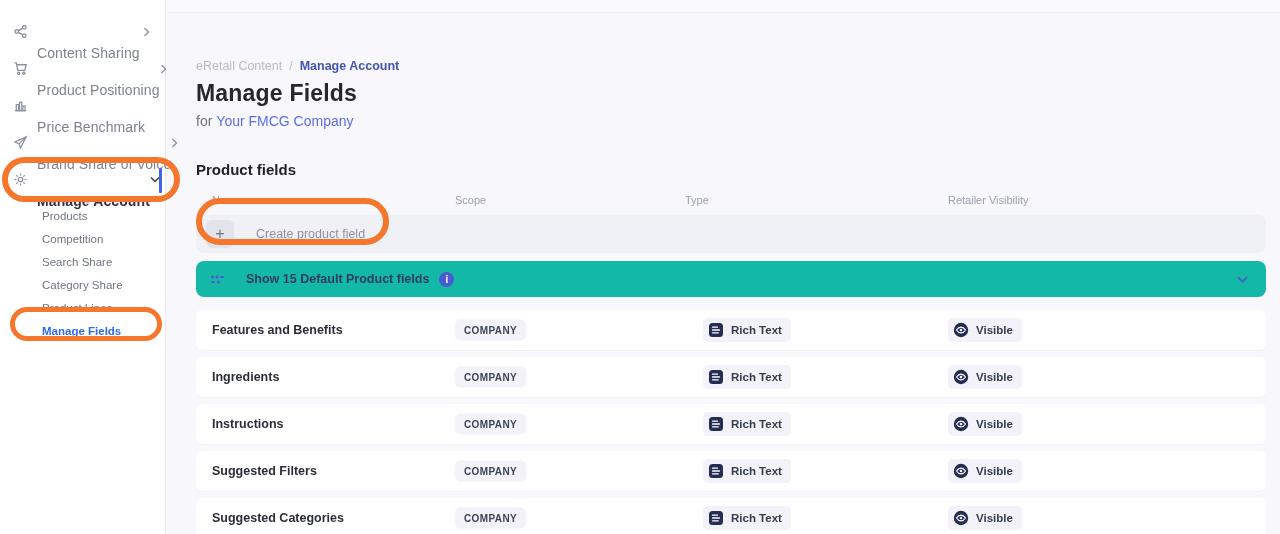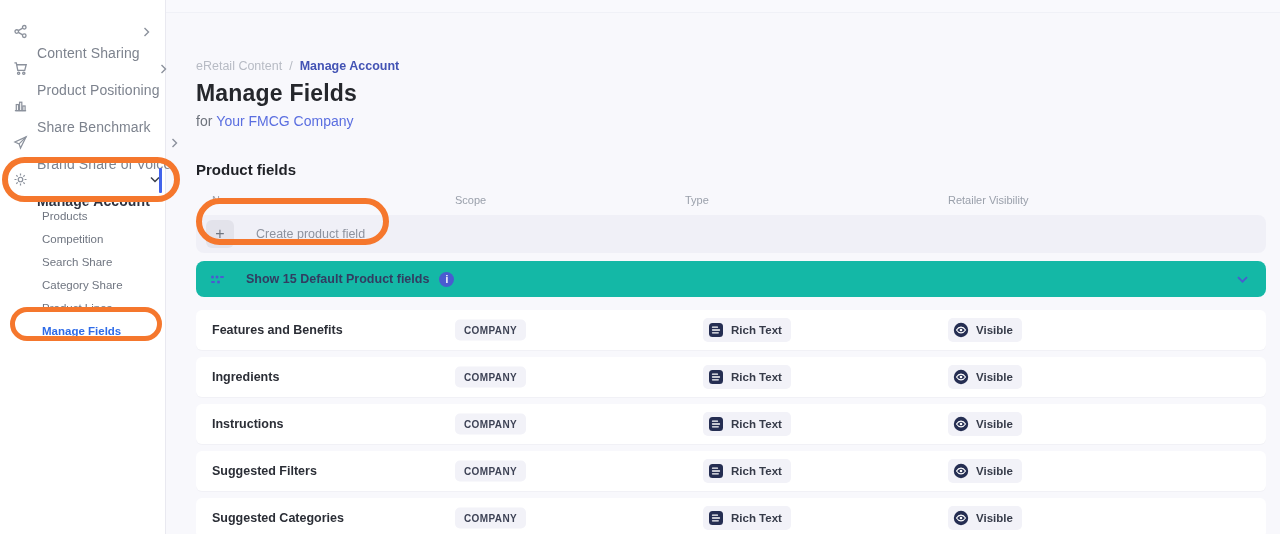--- a/index.html
+++ b/index.html
@@ -153,21 +153,21 @@
 
     <div class="nav-item">
       <span class="nav-icon">
         <svg width="15" height="15" viewBox="0 0 16 16" fill="none" stroke="#8b919c" stroke-width="1.3">
           <path d="M2 13.5h12"></path>
             <rect x="3.5" y="7" width="2.4" height="6.5"></rect>
             <rect x="7" y="4.5" width="2.4" height="9"></rect>
             <rect x="10.5" y="8.5" width="2.4" height="5"></rect>
         </svg>
       </span>
-      <span class="nav-label">Share Benchmark</span>
+      <span class="nav-label">Price Benchmark</span>
     </div>
 
     <div class="nav-item">
       <span class="nav-icon">
         <svg width="15" height="15" viewBox="0 0 16 16" fill="none" stroke="#8b919c" stroke-width="1.3">
           <path d="M14 2L2 7.5l4.5 2L8 14l6-12z"></path>
             <path d="M6.5 9.5L14 2"></path>
         </svg>
       </span>
       <span class="nav-label">Brand Share of Voice</span>

